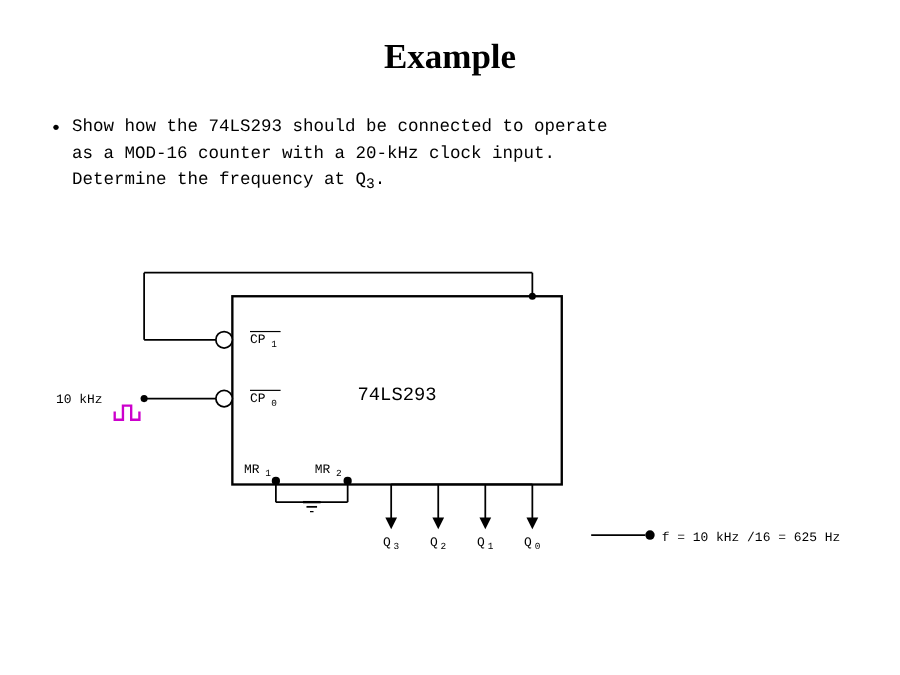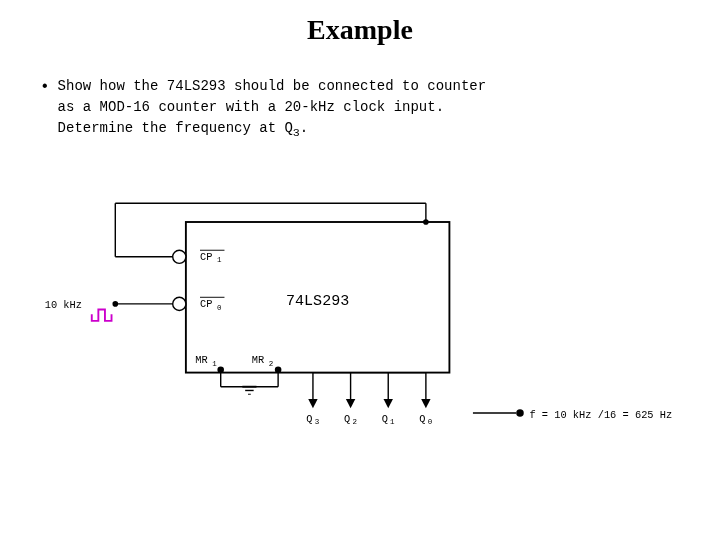--- a/index.html
+++ b/index.html
@@ -7,21 +7,21 @@
       width: 720px;
       height: 540px;
       background: #ffffff;
       font-family: 'Courier New', Courier, monospace;
       overflow: hidden;
     }
     .page {
       width: 720px;
       height: 540px;
       position: relative;
-      padding: 14px 40px;
+      padding: 30px 40px;
     }
     .title {
       text-align: center;
       font-size: 28px;
       font-family: Georgia, serif;
       font-weight: bold;
       margin-bottom: 30px;
       color: #000;
     }
     .bullet-section {
@@ -54,21 +54,21 @@
   </style>
 </head>
 <body>
 
 <div class="page">
   <div class="title">Example</div>
 
   <div class="bullet-section">
     <span class="bullet">•</span>
     <div class="bullet-text">
-      <span>Show how the 74LS293 should be connected to counter</span><br>
+      <span>Show how the 74LS293 should be connected to operate</span><br>
       <span>as a MOD-16 counter with a 20-kHz clock input.</span><br>
       <span>Determine the frequency at Q</span><sub>3</sub><span>.</span>
     </div>
   </div>
 
   <div class="diagram-area">
     <svg viewBox="0 0 680 270" xmlns="http://www.w3.org/2000/svg">
 
       <rect x="155" y="50" width="280" height="160" fill="white" stroke="black" stroke-width="2"></rect>
 

